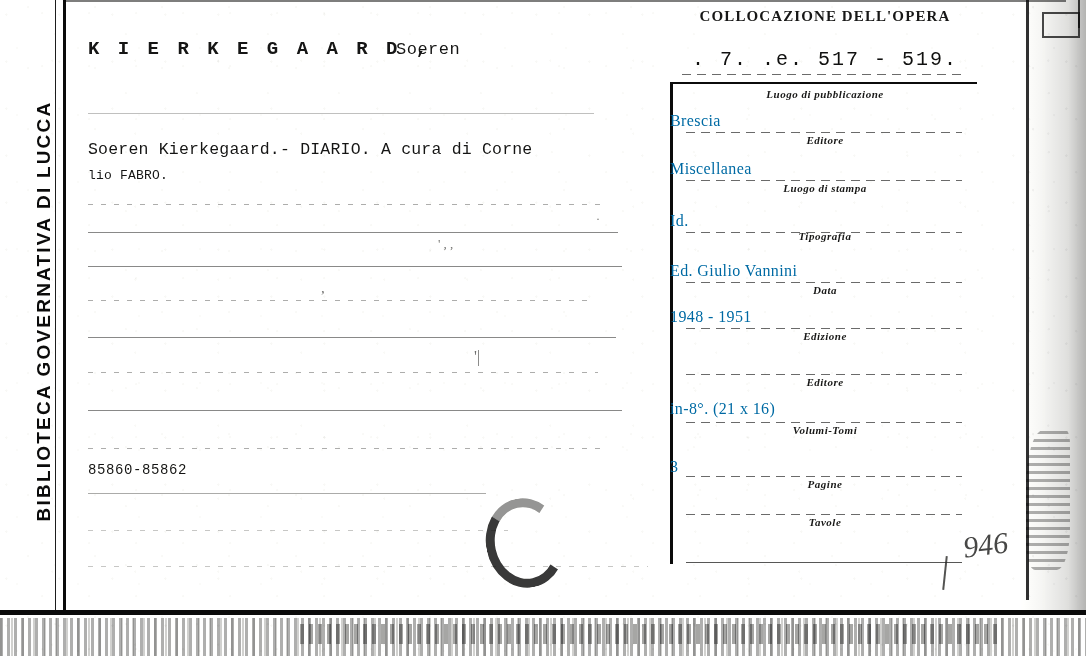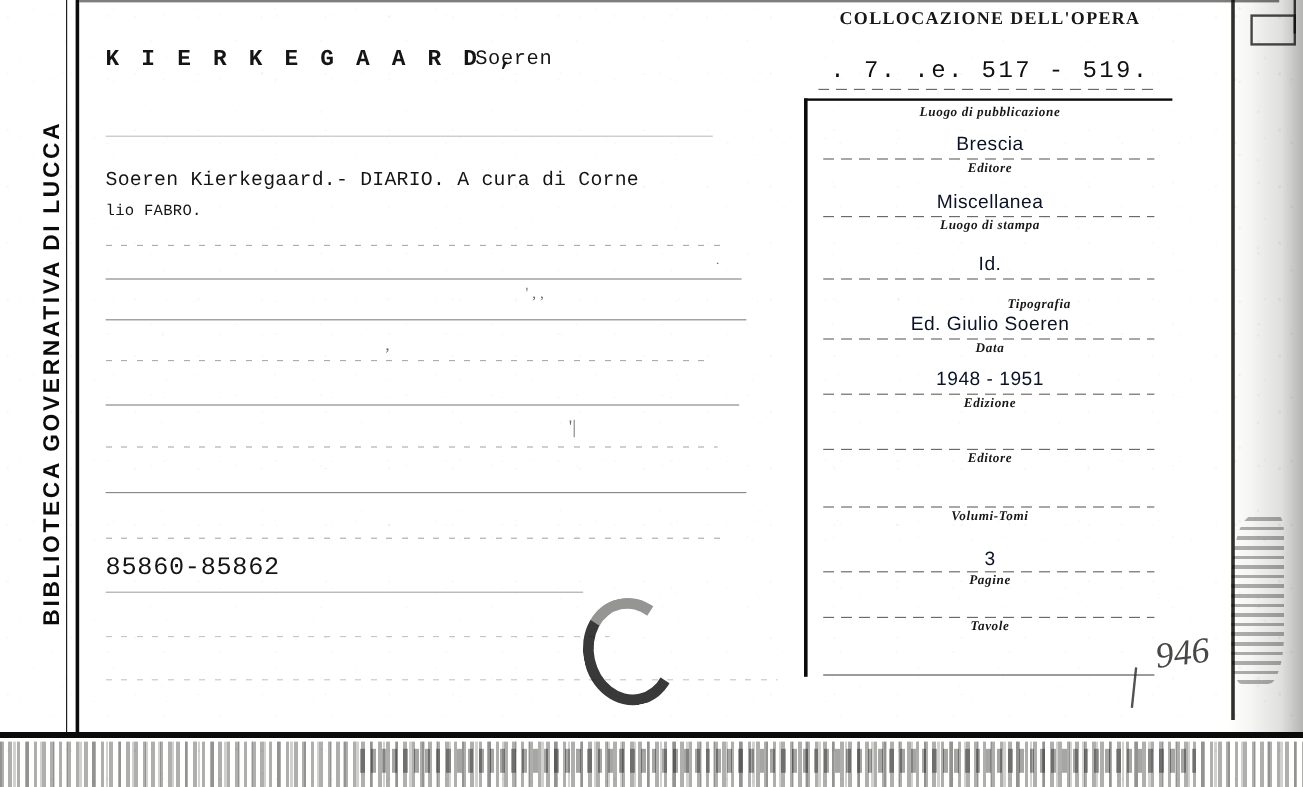--- a/index.html
+++ b/index.html
@@ -178,21 +178,21 @@
   }
   .body-line2 {
     position: absolute;
     left: 22px; top: 168px;
     font-size: 13px;
     letter-spacing: .2px;
   }
   .inventory {
     position: absolute;
     left: 22px; top: 462px;
-    font-size: 21px;
+    font-size: 14px;
     letter-spacing: .6px;
     text-align: center;
   }
 
   
   .guide {
     position: absolute;
     height: 1px;
     background: #2a2a2a;
     opacity: .55;
@@ -271,24 +271,24 @@
     color: #1c1c1c;
   }
   .caption.cap-upper {
     font-style: normal;
     font-size: 15px;
     letter-spacing: 1.1px;
   }
   .field-val {
     position: absolute;
     width: 100%;
-    text-align: center;
-    font-family: Liberation Sans, sans-serif;
+    text-align: left;
+    font-family: Liberation Serif, serif;
     font-size: 16px;
-    color: #0f172a;
+    color: #0369a1;
     letter-spacing: .4px;
   }
   .field-rule {
     position: absolute;
     height: 1px;
     background: #222;
     opacity: .75;
   }
   .field-rule.dash {
     background: repeating-linear-gradient(90deg, rgba(25,25,25,.85) 0 9px, rgba(0,0,0,0) 9px 15px);
@@ -358,35 +358,36 @@
       <div class="caption" style="top:88px;">Luogo di pubblicazione</div>
       <div class="field-val" style="top:112px;">Brescia</div>
       <div class="caption" style="top:134px;">Editore</div>
       <div class="field-rule dash" style="left:16px; top:132px; width:276px;"></div>
 
       <div class="field-val" style="top:160px;">Miscellanea</div>
       <div class="caption" style="top:182px;">Luogo di stampa</div>
       <div class="field-rule dash" style="left:16px; top:180px; width:276px;"></div>
 
       <div class="field-val" style="top:212px;">Id.</div>
-      <div class="caption" style="top:248px;padding-left:41px;">Tipografia</div>
+      <div class="caption" style="top:230px;">Tipografia</div>
       <div class="field-rule dash" style="left:16px; top:232px; width:276px;"></div>
 
-      <div class="field-val" style="top:262px;">Ed. Giulio Soeren</div>
+      <div class="field-val" style="top:262px;">Ed. Giulio Vannini</div>
       <div class="caption" style="top:284px;">Data</div>
       <div class="field-rule dash" style="left:16px; top:282px; width:276px;"></div>
 
       <div class="field-val" style="top:308px;">1948 - 1951</div>
       <div class="caption" style="top:330px;">Edizione</div>
       <div class="field-rule dash" style="left:16px; top:328px; width:276px;"></div>
 
       <div class="field-val" style="top:356px;"></div>
       <div class="caption" style="top:376px;">Editore</div>
       <div class="field-rule dash" style="left:16px; top:374px; width:276px;"></div>
 
+      <div class="field-val" style="top:400px;">in-8°. (21 x 16)</div>
       <div class="caption" style="top:424px;">Volumi-Tomi</div>
       <div class="field-rule dash" style="left:16px; top:422px; width:276px;"></div>
 
       <div class="field-val" style="top:458px;">3</div>
       <div class="caption" style="top:478px;">Pagine</div>
       <div class="field-rule dash" style="left:16px; top:476px; width:276px;"></div>
 
       <div class="field-val" style="top:500px;"></div>
       <div class="caption" style="top:516px;">Tavole</div>
       <div class="field-rule dash" style="left:16px; top:514px; width:276px;"></div>

